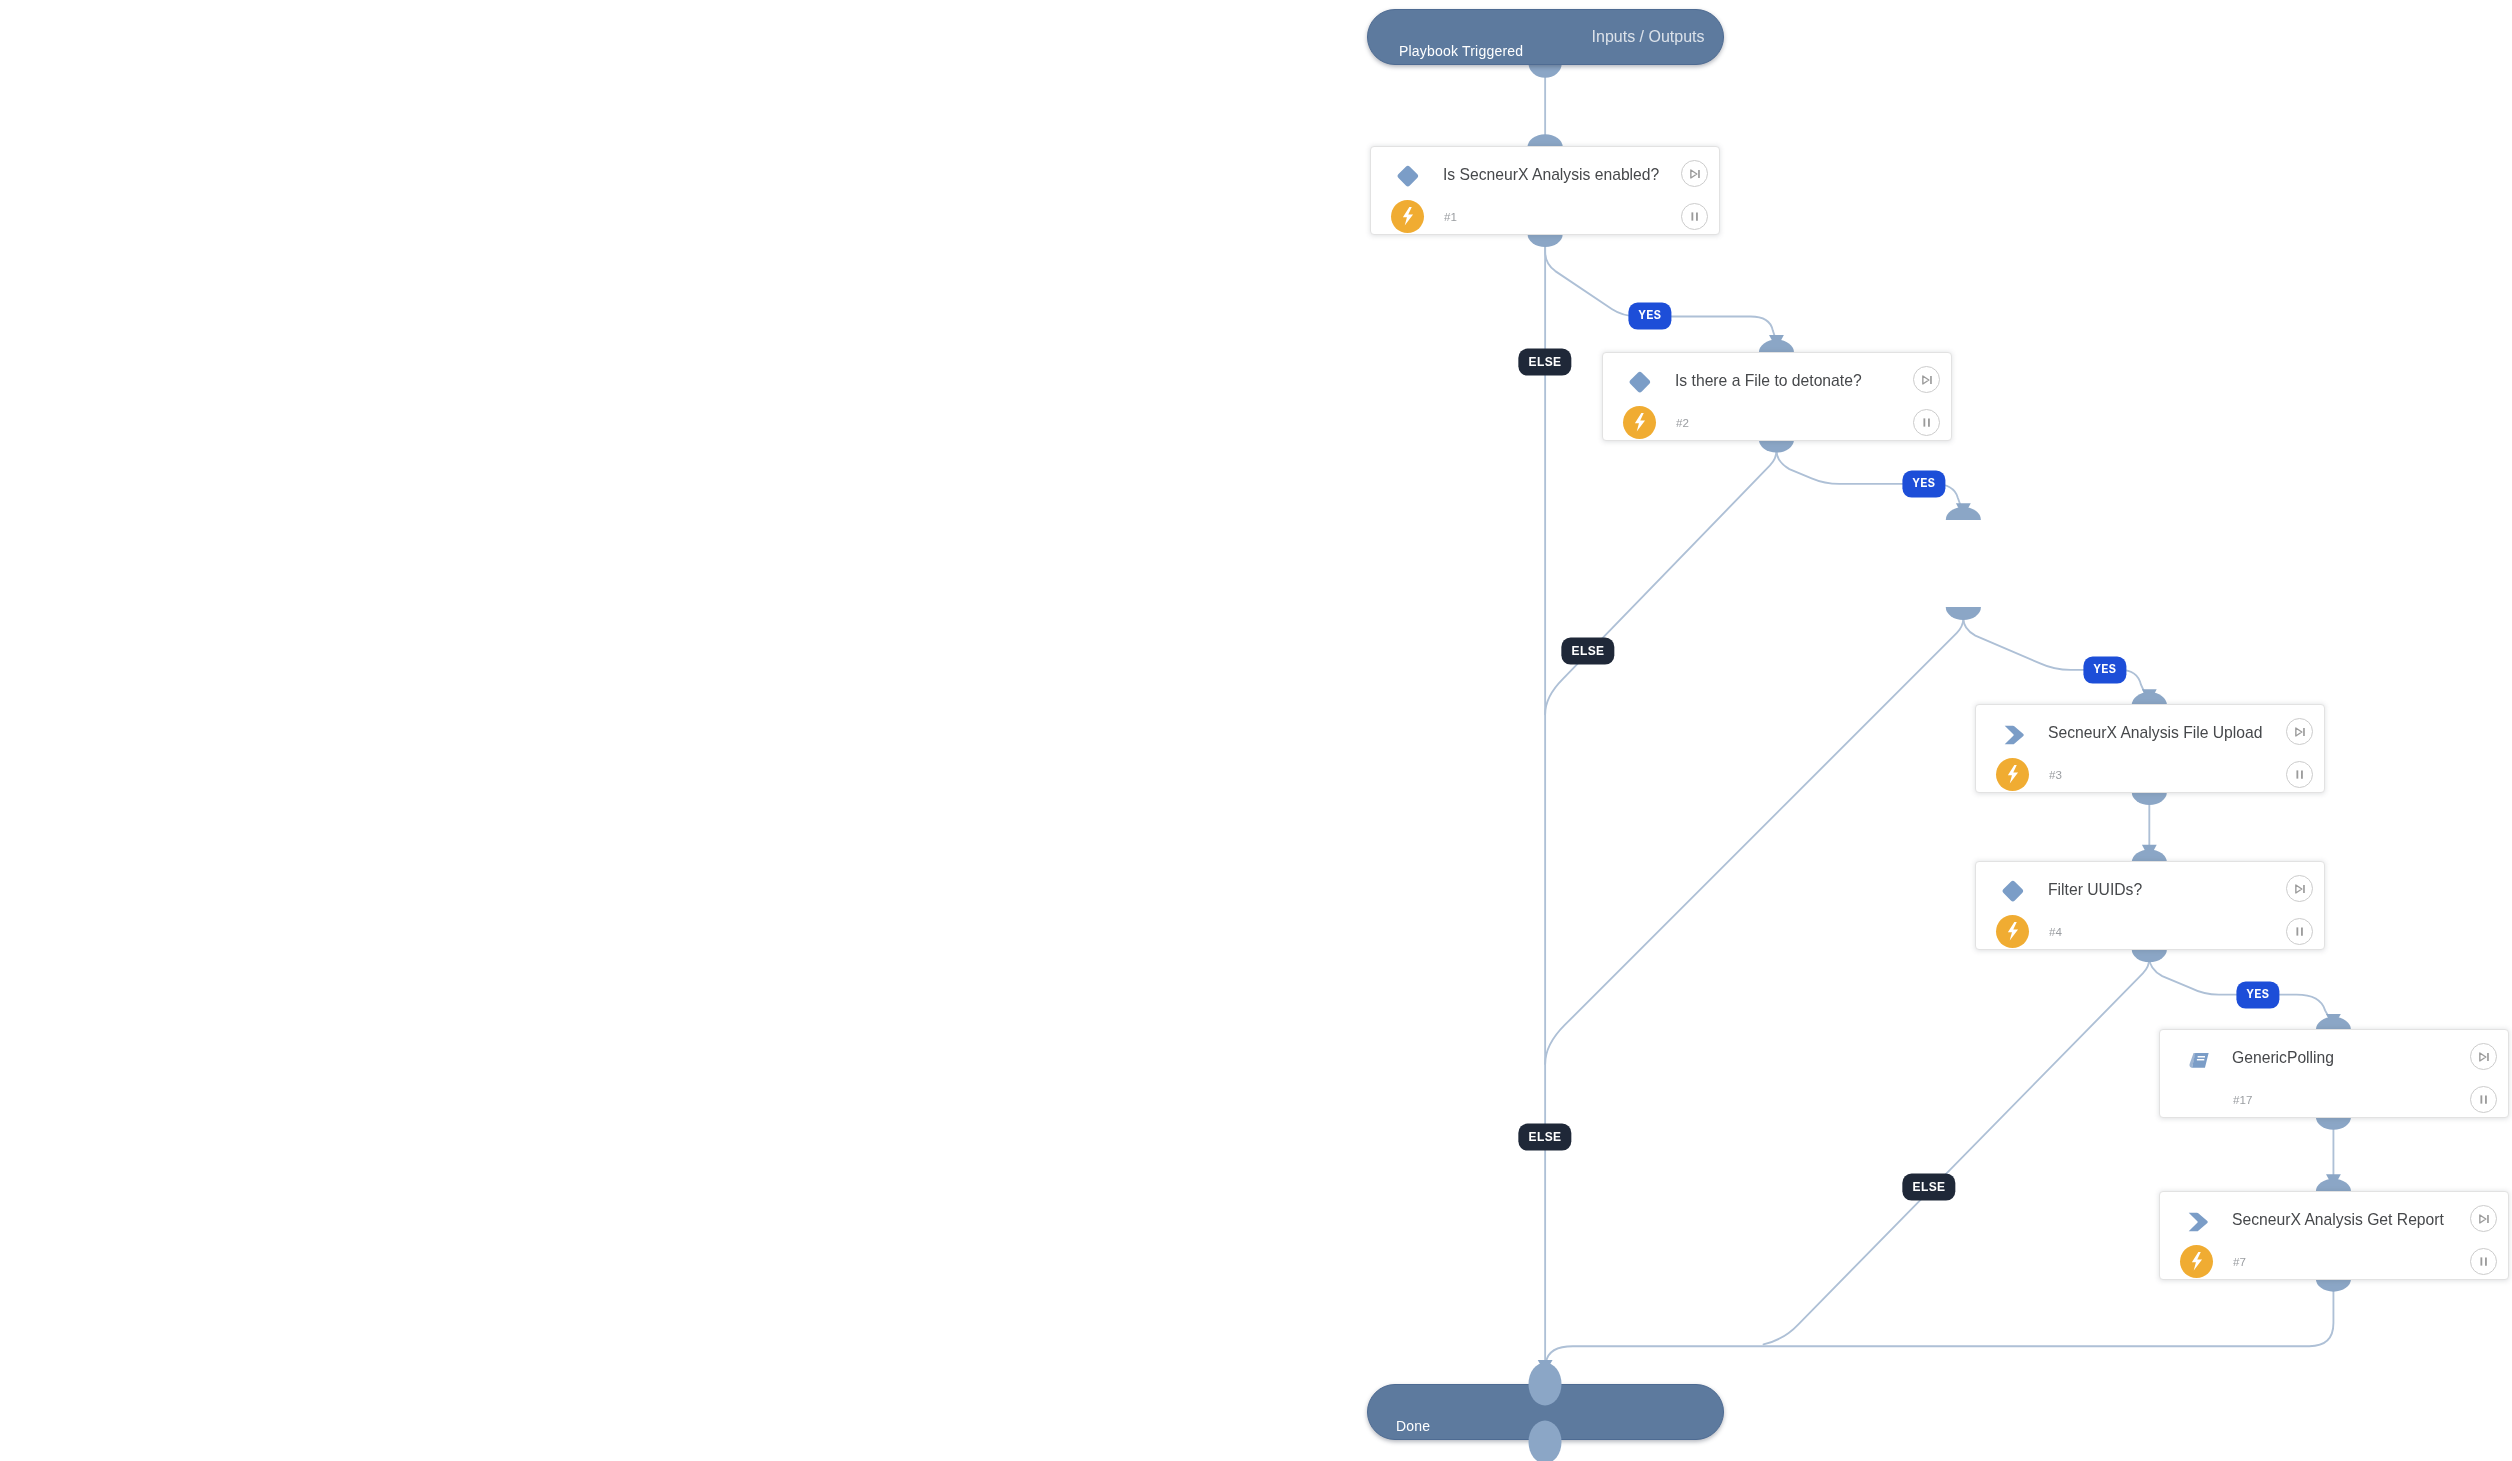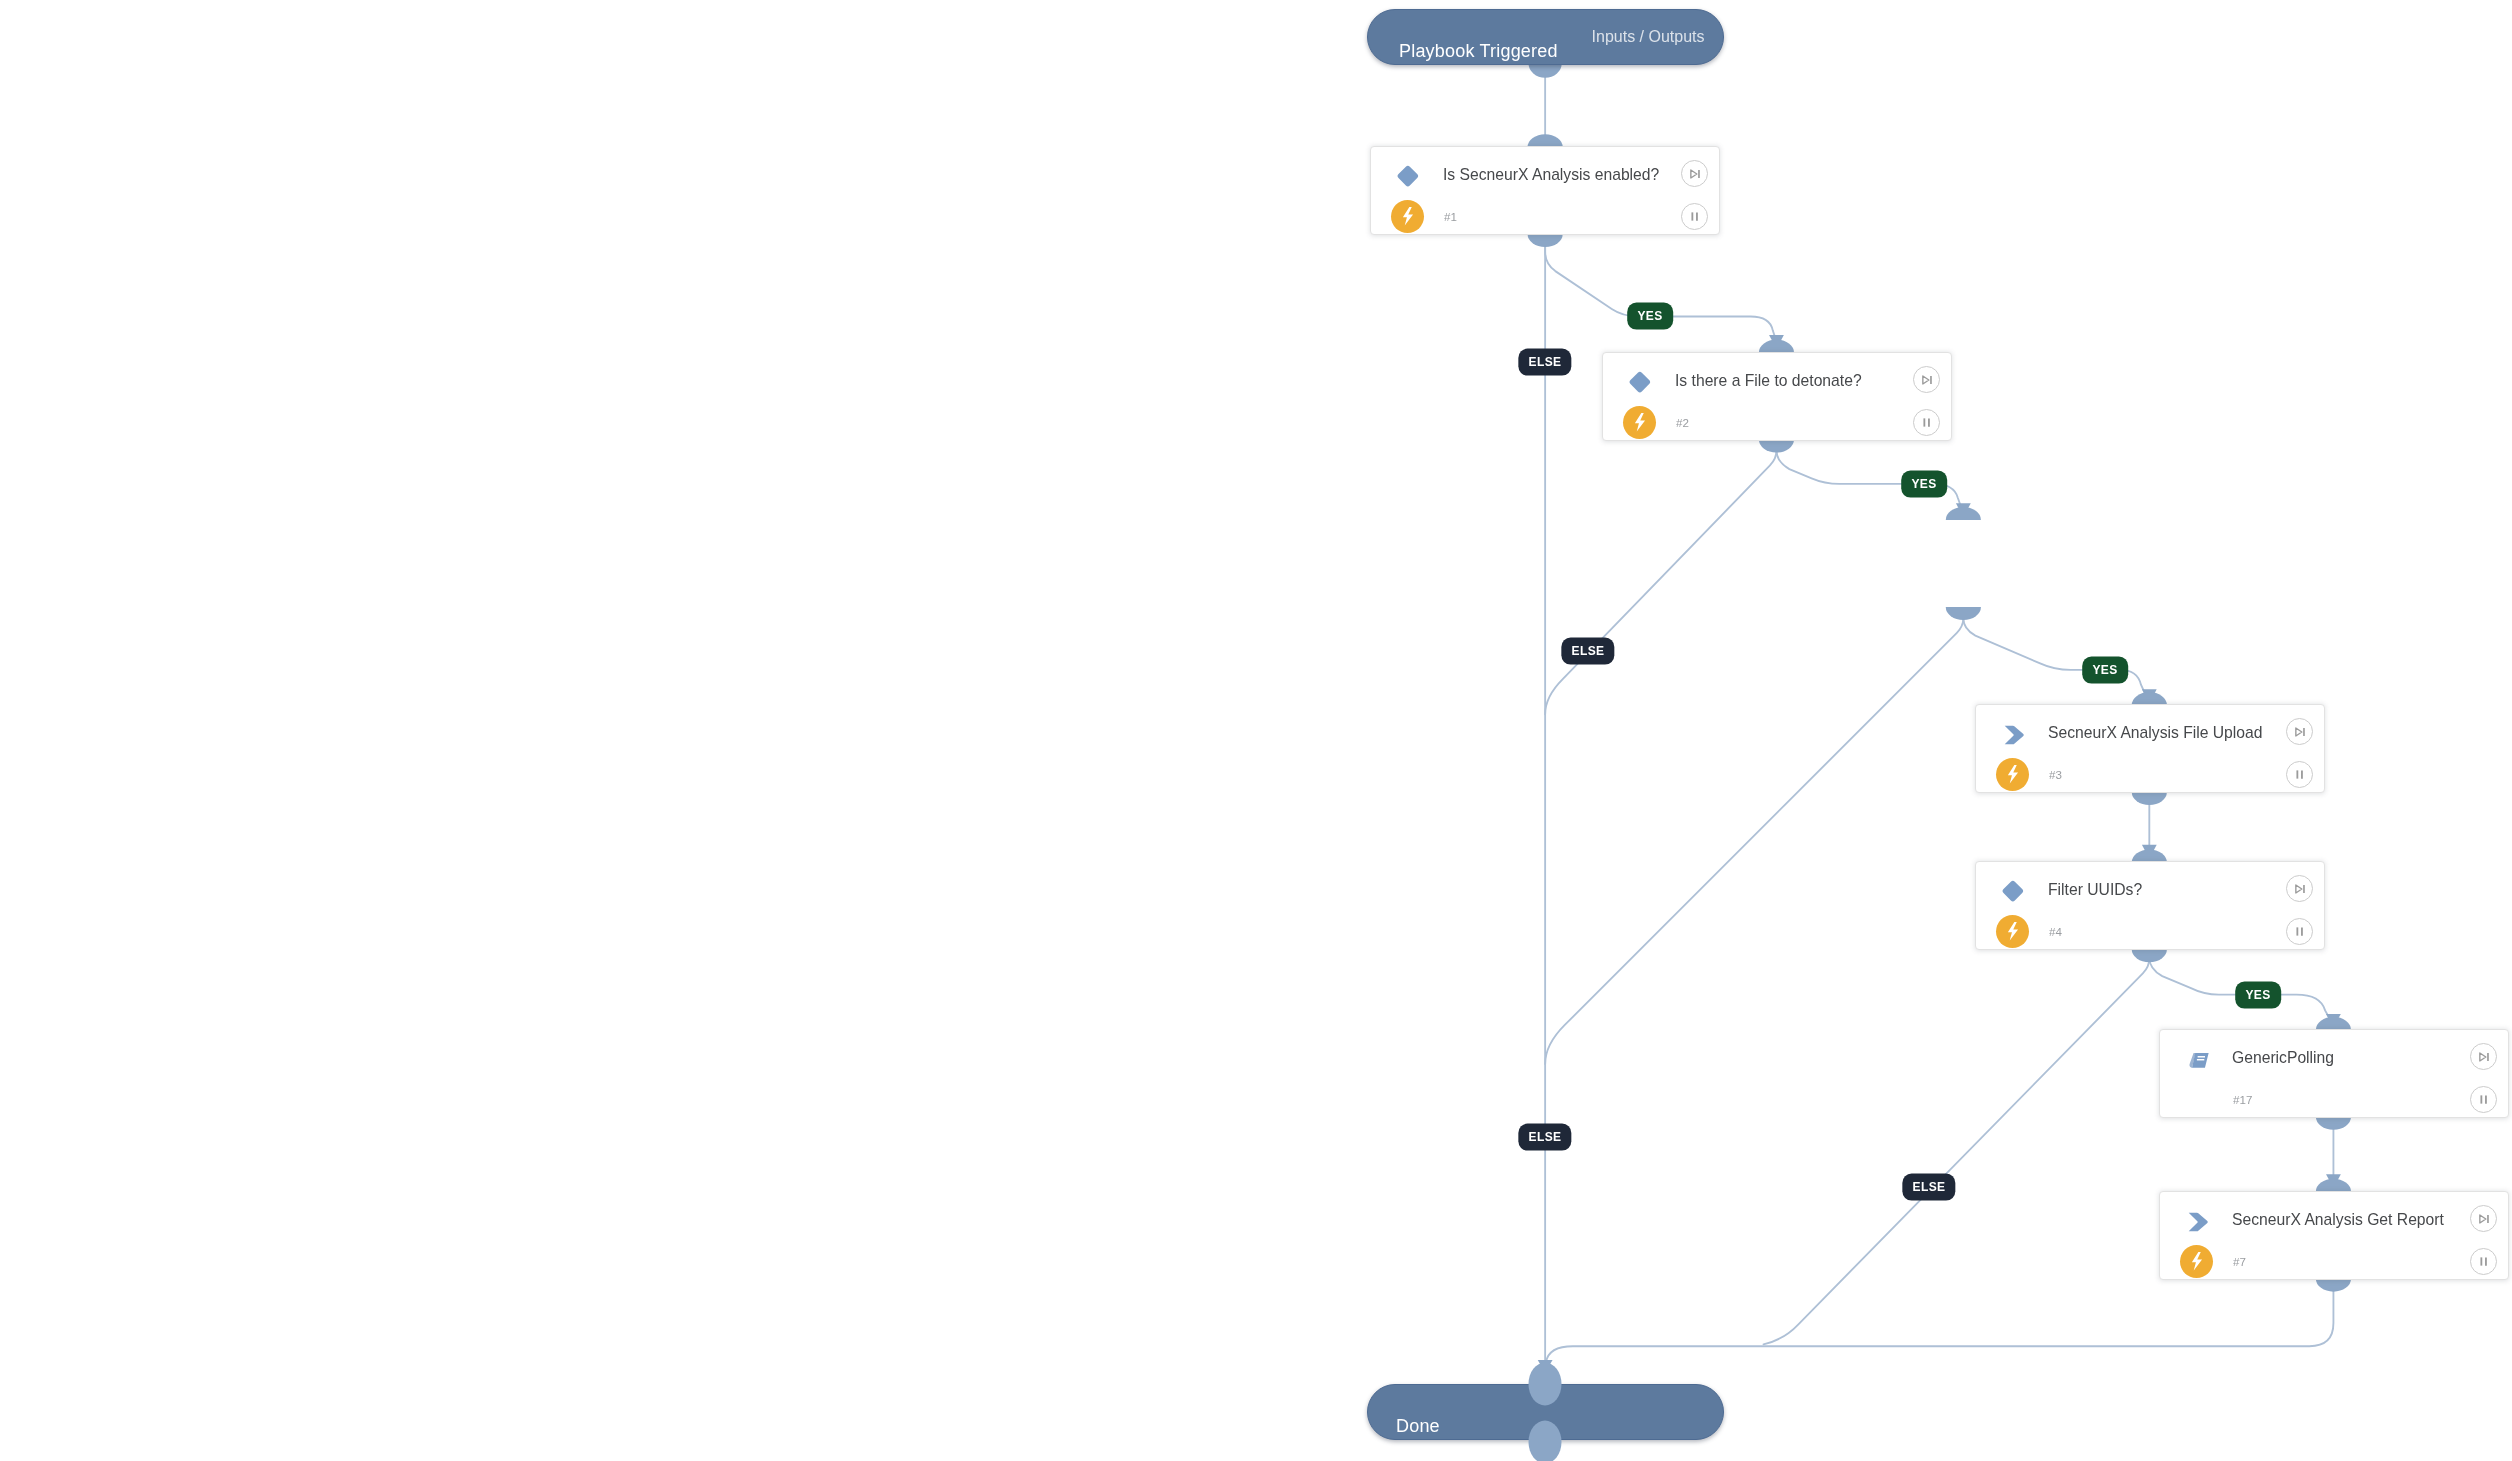--- a/index.html
+++ b/index.html
@@ -14,21 +14,21 @@
   .wire{fill:none;stroke:#aec0d6;stroke-width:2;stroke-linecap:round;}
   .dome{fill:#8ba6c6;}
   .arrow{fill:#8ba6c6;}
   
   .pill{
     position:absolute;z-index:2;width:357px;height:56px;
     background:#5d7a9e;border:0.9px solid #4e6b92;border-radius:29px;
     box-shadow:0 1.9px 4.6px rgba(40,50,70,.35);
     color:#fff;display:flex;align-items:center;box-sizing:border-box;
   }
-  .pill .p-title{margin-left:31px;font-size:18px;letter-spacing:0.2px;margin-top:28px;}
+  .pill .p-title{margin-left:31px;font-size:14px;letter-spacing:0.2px;margin-top:28px;}
   .pill .p-right{position:absolute;right:18.5px;font-size:16px;color:rgba(255,255,255,.78);}
   .term-conn{
     position:absolute;z-index:3;width:33px;height:43px;border-radius:50%;
     background:#8ba6c6;transform:translate(-50%,-50%);
   }
   
   .node{
     position:absolute;z-index:2;width:350px;height:89px;box-sizing:border-box;
     background:#fff;border:0.9px solid #e2e2e2;border-radius:4px;
     box-shadow:0 0.9px 5.6px rgba(80,85,95,.18);
@@ -47,21 +47,21 @@
     display:flex;align-items:center;justify-content:center;cursor:pointer;
   }
   .cbtn.skip{top:13px;}
   .cbtn.pause{top:56px;}
   
   .badge{
     position:absolute;z-index:4;transform:translate(-50%,-50%);
     color:#fff;font-size:12px;font-weight:bold;letter-spacing:0.4px;
     padding:7.4px 10.2px;border-radius:9.3px;line-height:1;
   }
-  .badge.yes{background:#14532d;}
+  .badge.yes{background:#1d4ed8;font-family:Liberation Mono, monospace;}
   .badge.else{background:#1f2838;}
 </style>
 </head>
 <body>
 
 <div id="canvas">
 
   <svg id="wires" width="2512" height="1461" viewBox="0 0 2715 1579">
     <g>
 

